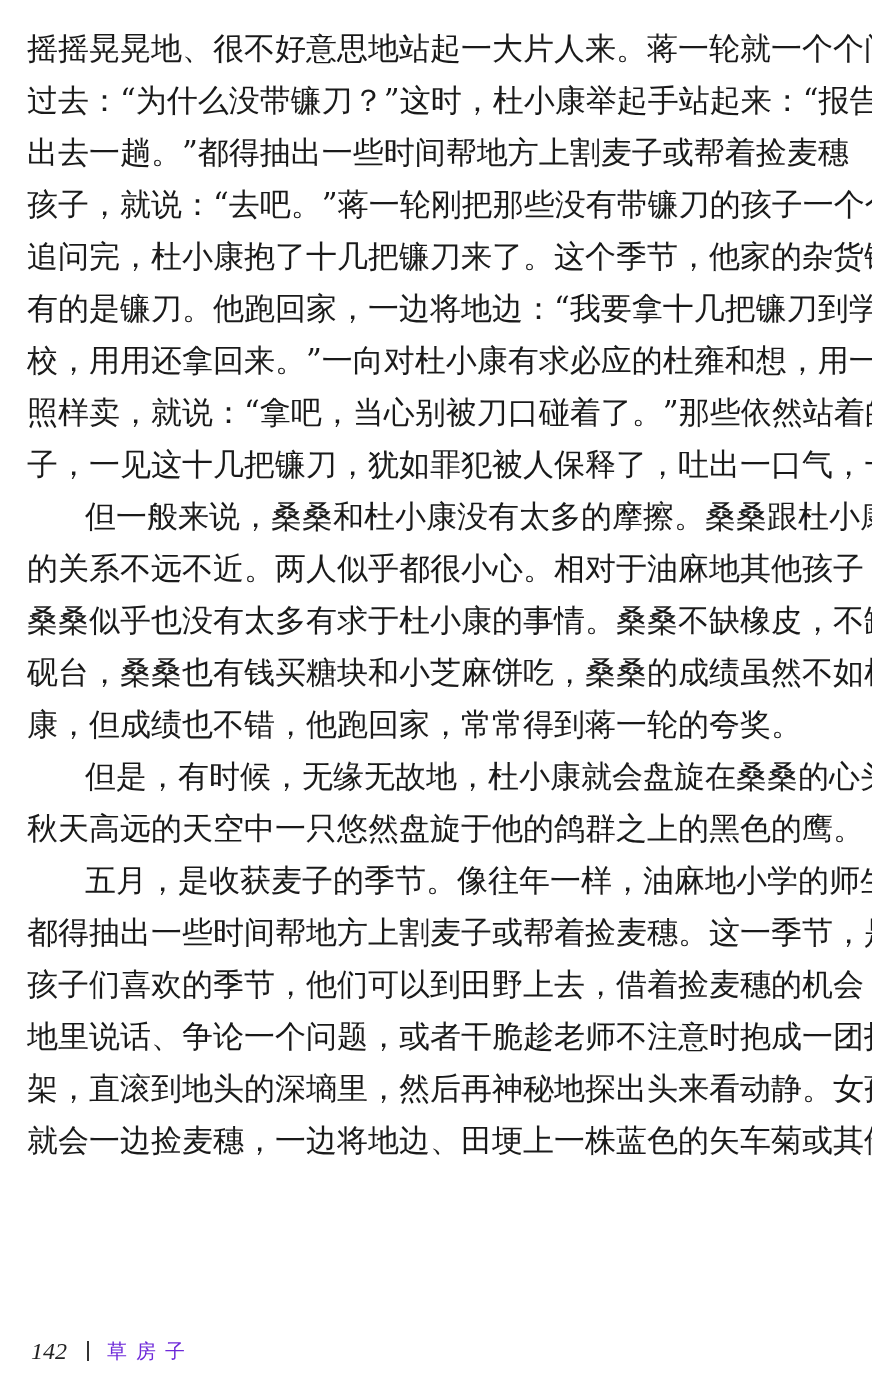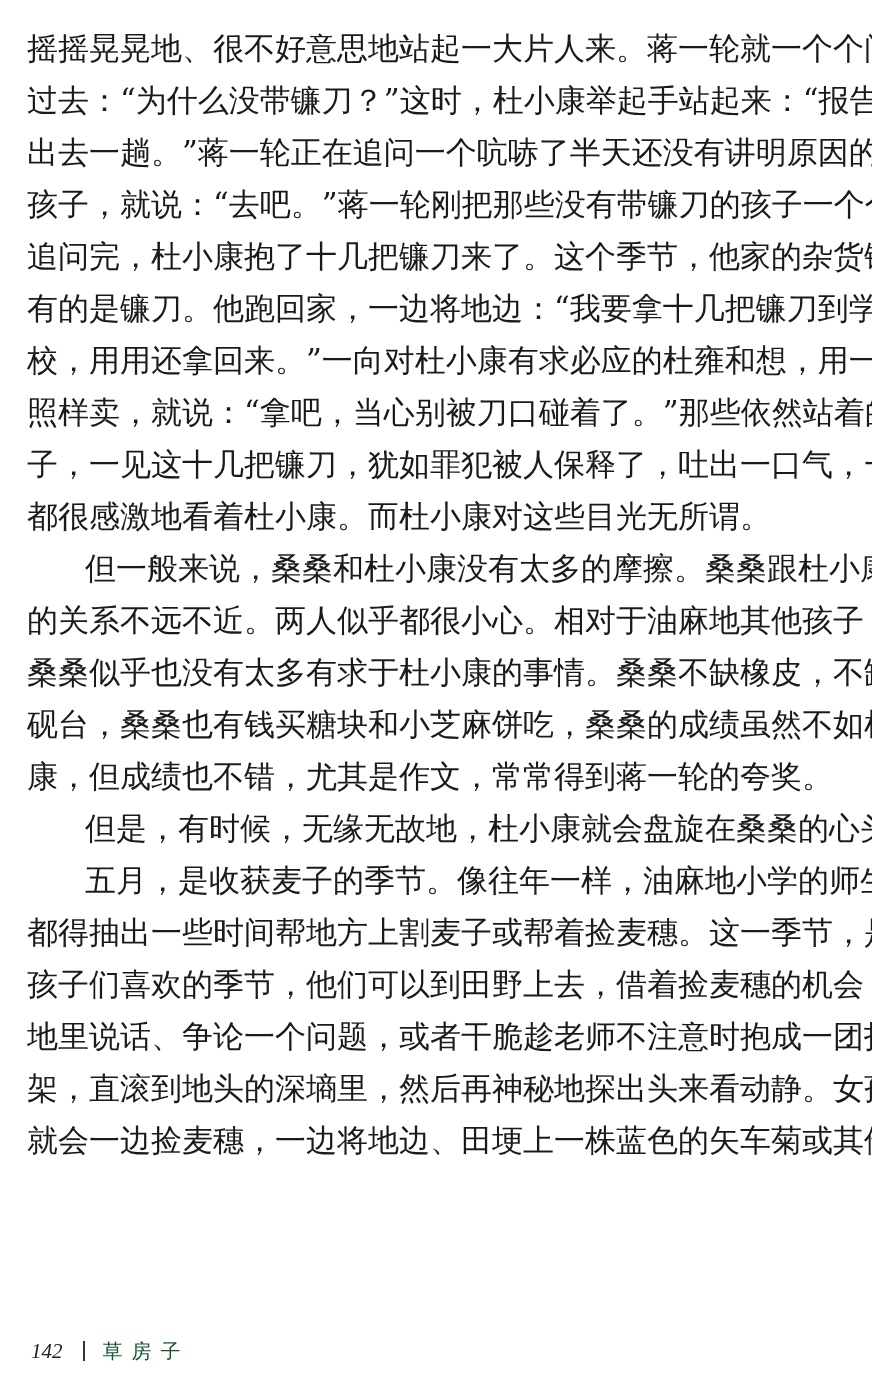--- a/index.html
+++ b/index.html
@@ -5,44 +5,44 @@
   html, body { margin: 0; padding: 0; background: #ffffff; }
   body { width: 872px; height: 1391px; position: relative; overflow: hidden;
          font-family: "DejaVu Serif", "Liberation Serif", serif; color: #1a1a1a; }
   .page { position: absolute; left: 27px; top: 22px; width: 816px; }
   .line { height: 52px; line-height: 52px; font-size: 31px; white-space: nowrap;
           text-align: justify; text-align-last: justify; letter-spacing: 0; }
   .line.last { text-align-last: left; }
   .line.indent { padding-left: 58px; }
   .footer { position: absolute; left: 31px; top: 1334px; height: 34px; line-height: 34px;
             font-size: 21px; display: flex; align-items: center; color: #222; }
-  .pnum { font-family: "Liberation Serif", serif; font-style: italic; font-size: 21px; }
+  .pnum { font-family: "Liberation Serif", serif; font-style: italic; font-size: 24px; }
   .sep { display: inline-block; width: 2px; height: 20px; background: #333; margin: 0 18px 0 20px; }
-  .book { font-family: "DejaVu Sans", sans-serif; letter-spacing: 9px; font-size: 20px; color: #14532d; }
+  .book { font-family: "DejaVu Sans", sans-serif; letter-spacing: 9px; font-size: 20px; color: #6d28d9; }
 </style>
 </head>
 <body>
 
 <div class="page">
   <div class="line">摇摇晃晃地、很不好意思地站起一大片人来。蒋一轮就一个个问</div>
   <div class="line">过去：“为什么没带镰刀？”这时，杜小康举起手站起来：“报告，我</div>
-  <div class="line">出去一趟。”蒋一轮正在追问一个吭哧了半天还没有讲明原因的</div>
+  <div class="line">出去一趟。”都得抽出一些时间帮地方上割麦子或帮着捡麦穗</div>
   <div class="line">孩子，就说：“去吧。”蒋一轮刚把那些没有带镰刀的孩子一个个地</div>
   <div class="line">追问完，杜小康抱了十几把镰刀来了。这个季节，他家的杂货铺里</div>
   <div class="line">有的是镰刀。他跑回家，一边将地边：“我要拿十几把镰刀到学</div>
   <div class="line">校，用用还拿回来。”一向对杜小康有求必应的杜雍和想，用一用，</div>
   <div class="line">照样卖，就说：“拿吧，当心别被刀口碰着了。”那些依然站着的孩</div>
   <div class="line">子，一见这十几把镰刀，犹如罪犯被人保释了，吐出一口气，一个个</div>
-  <div class="line last">都很感激地看着杜小康。而杜小康对这些目光无所谓。</div>
   <div class="line indent">但一般来说，桑桑和杜小康没有太多的摩擦。桑桑跟杜小康</div>
   <div class="line">的关系不远不近。两人似乎都很小心。相对于油麻地其他孩子，</div>
   <div class="line">桑桑似乎也没有太多有求于杜小康的事情。桑桑不缺橡皮，不缺</div>
   <div class="line">砚台，桑桑也有钱买糖块和小芝麻饼吃，桑桑的成绩虽然不如杜小</div>
-  <div class="line last">康，但成绩也不错，尤其是作文，常常得到蒋一轮的夸奖。</div>
+  <div class="line last">康，但成绩也不错，他跑回家，常常得到蒋一轮的夸奖。</div>
   <div class="line indent">但是，有时候，无缘无故地，杜小康就会盘旋在桑桑的心头，像</div>
+  <div class="line last">秋天高远的天空中一只悠然盘旋于他的鸽群之上的黑色的鹰。</div>
   <div class="line indent">五月，是收获麦子的季节。像往年一样，油麻地小学的师生们</div>
   <div class="line">都得抽出一些时间帮地方上割麦子或帮着捡麦穗。这一季节，是</div>
   <div class="line">孩子们喜欢的季节，他们可以到田野上去，借着捡麦穗的机会，在</div>
   <div class="line">地里说话、争论一个问题，或者干脆趁老师不注意时抱成一团打一</div>
   <div class="line">架，直滚到地头的深墒里，然后再神秘地探出头来看动静。女孩们</div>
   <div class="line">就会一边捡麦穗，一边将地边、田埂上一株蓝色的矢车菊或其他什</div>
 </div>
 
 <div class="footer">
   <span class="pnum">142</span>

